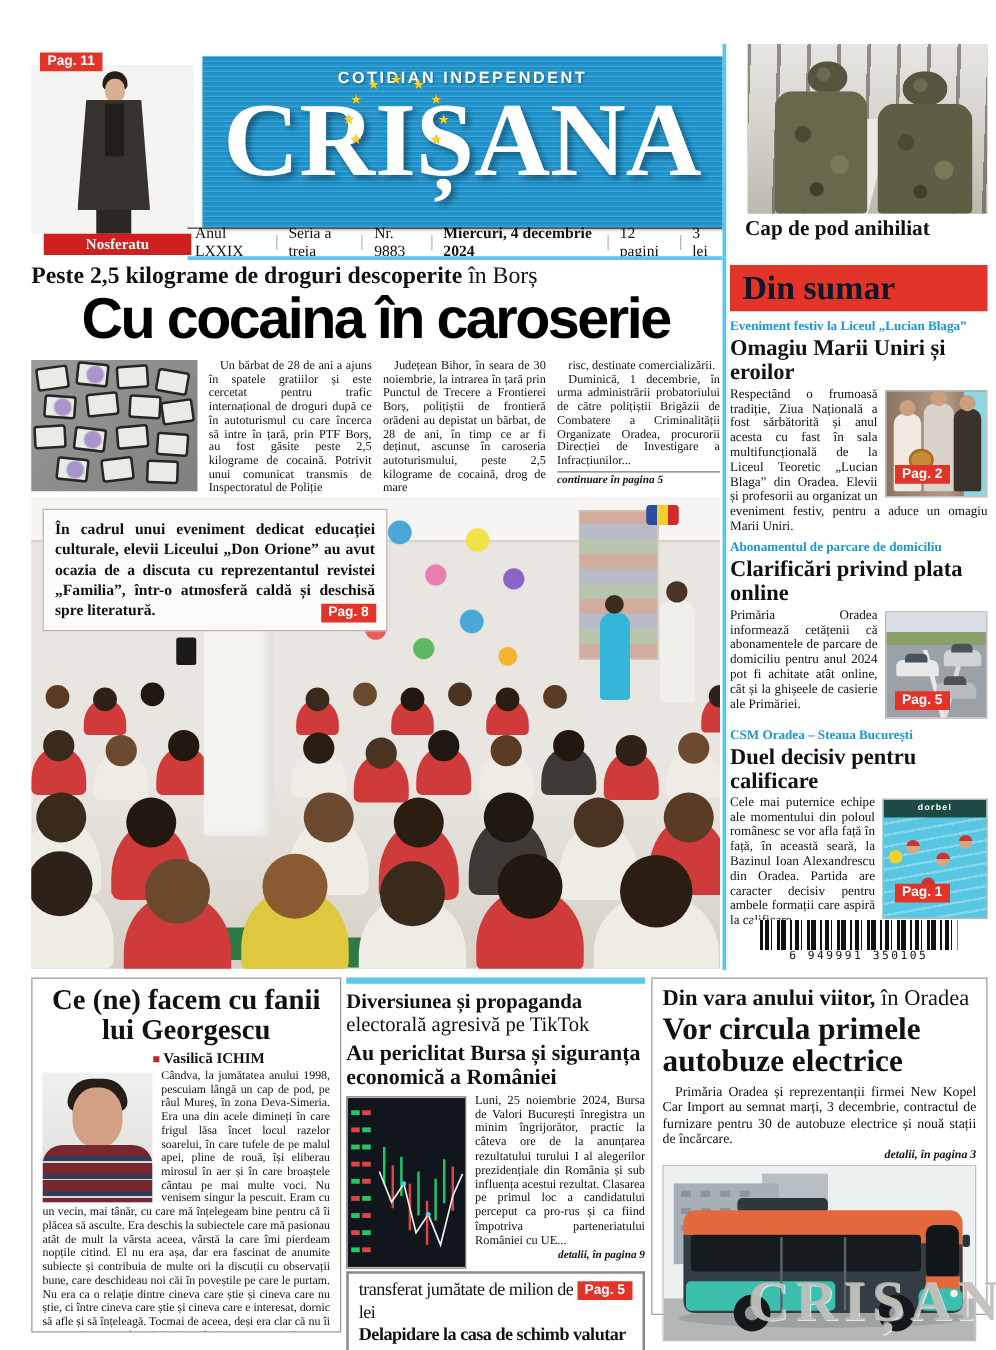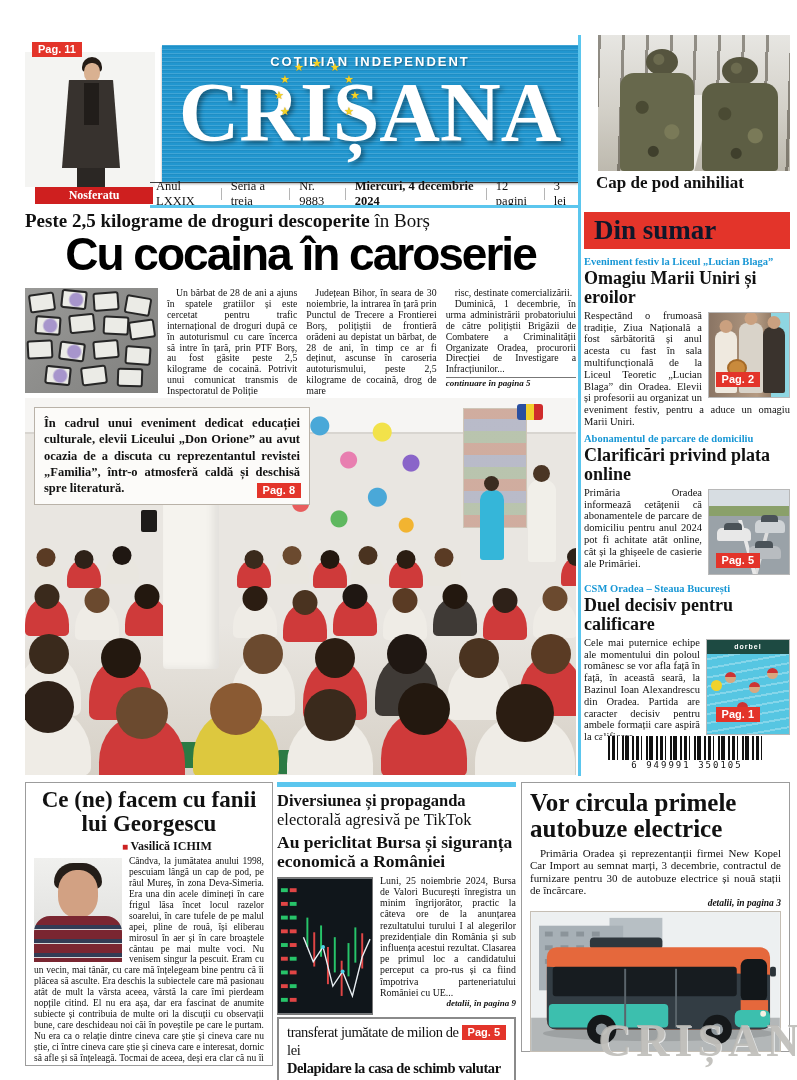--- a/index.html
+++ b/index.html
@@ -447,20 +447,23 @@
       </div>
     </div>
     <div class="embez" style="clear:both">
       <span class="pag">Pag. 5</span>
       <div class="em2">transferat jumătate de milion de lei</div>
       <div class="em3">Delapidare la casa de schimb valutar</div>
     </div>
   </div>
 
   <div class="abs busbox">
+    <div class="bus-kicker">
+      <b>Din vara anului viitor,</b><span> în Oradea</span>
+    </div>
     <div class="bus-head">Vor circula primele autobuze electrice</div>
     <div class="bus-body">
         <p>Primăria Oradea și reprezentanții firmei New Kopel Car Import au semnat marți, 3 decembrie, contractul de furnizare pentru 30 de autobuze electrice și nouă stații de încărcare.</p>
       </div>
     <span class="bus-cont">detalii, în pagina 3</span>
     <svg class="bus-photo" viewBox="0 0 254 142" xmlns="http://www.w3.org/2000/svg">
       <rect width="254" height="142" fill="#edf0f1"></rect>
       <rect x="80" y="6" width="54" height="74" fill="#b7bfc4"></rect>
       <rect x="8" y="14" width="86" height="66" fill="#a7b0b6"></rect>
       <g fill="#8b949a">

